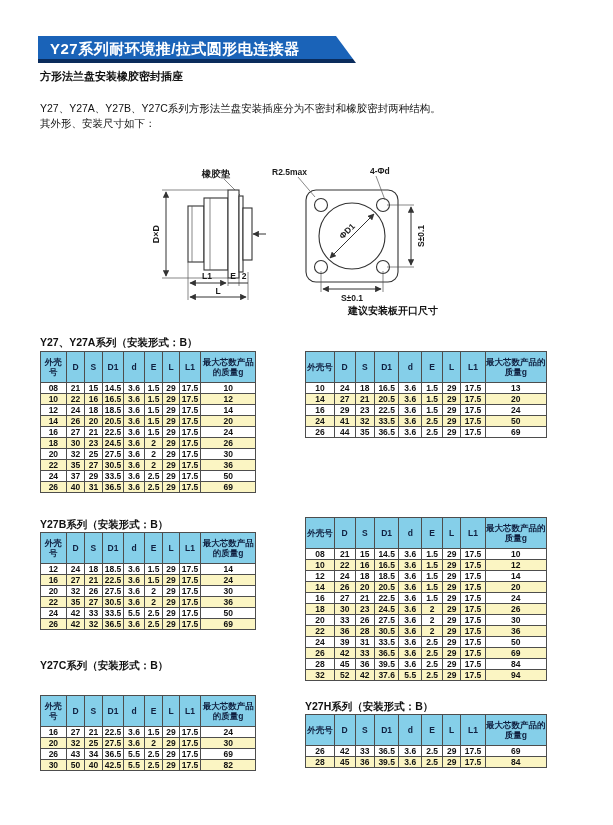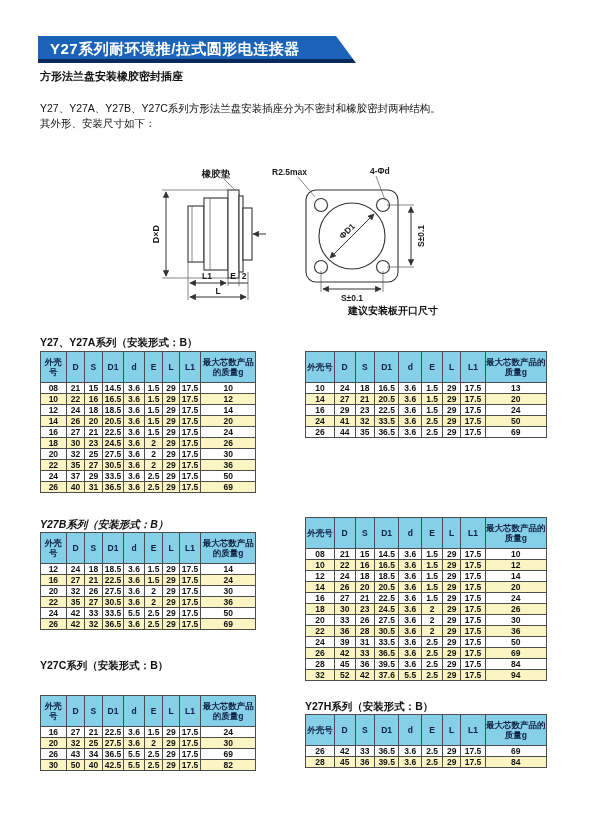--- a/index.html
+++ b/index.html
@@ -313,21 +313,21 @@
           <td class="c3">36.5</td>
           <td class="c4">3.6</td>
           <td class="c5">2.5</td>
           <td class="c6">29</td>
           <td class="c7">17.5</td>
           <td class="c8">69</td>
         </tr>
       </tbody>
   </table>
 
-  <div class="tbl-title" style="left:40px;top:518px;font-style:italic;">Y27B系列（安装形式：B）</div>
+  <div class="tbl-title" style="left:40px;top:518px;">Y27B系列（安装形式：B）</div>
   <table class="dim left-col" style="left:40px;top:532px;">
     <thead>
         <tr>
           <th class="c0">外壳号</th>
           <th class="c1">D</th>
           <th class="c2">S</th>
           <th class="c3">D1</th>
           <th class="c4">d</th>
           <th class="c5">E</th>
           <th class="c6">L</th>

